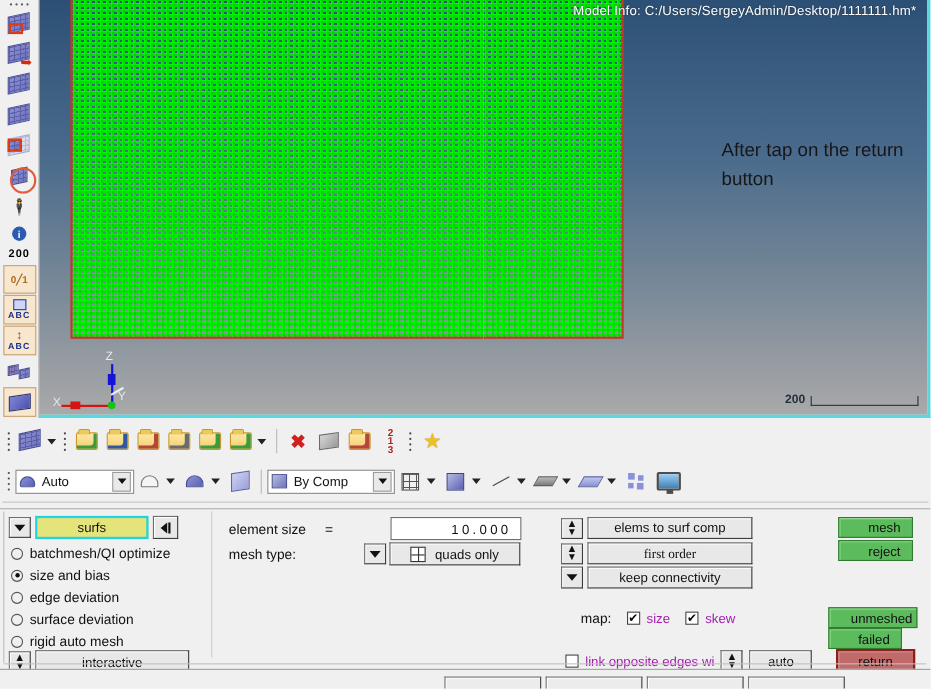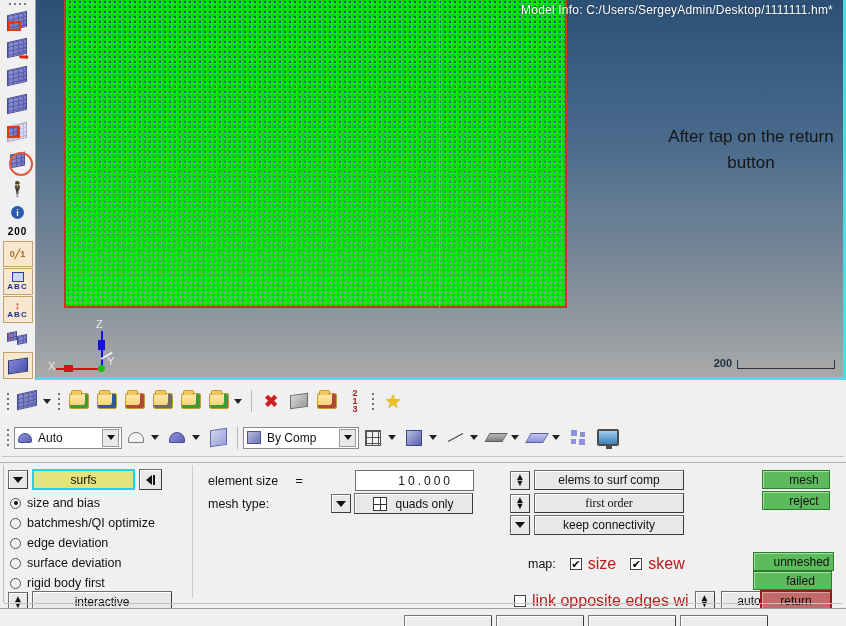--- a/index.html
+++ b/index.html
@@ -88,21 +88,20 @@
   #model-info{
     position:absolute; right:10px; top:3px;
     color:#ffffff; font-size:12px; letter-spacing:.2px;
     text-shadow:0 0 2px rgba(0,0,0,.45);
     white-space:nowrap;
   }
   #annotation{
     position:absolute; left:620px; top:124px;
     color:#161616; font-size:17px; line-height:1.5;
     width:190px;
-    text-align:center;
   }
   
   #axis-triad{ position:absolute; left:12px; top:318px; width:66px; height:58px; }
   #axis-triad .axl{ position:absolute; font-size:11px; color:#e9e9e9; font-weight:normal;}
   #axis-triad .bar-z{ position:absolute; left:53px; top:13px; width:2px;height:38px;background:#1414d8;}
   #axis-triad .bar-x{ position:absolute; left:8px; top:50px; width:46px;height:2px;background:#d21414;}
   #axis-triad .bar-y{ position:absolute; left:53px; top:40px; width:13px;height:2px;background:#efefef;
                       transform:rotate(-30deg); transform-origin:left center;}
   #axis-triad .origin{ position:absolute; left:50px; top:47px; width:7px;height:7px;border-radius:50%;background:#17c217;}
   #axis-triad .knob-z{ position:absolute; left:50px; top:22px; width:7px;height:10px;background:#1414d8;}
@@ -193,26 +192,26 @@
     border:1px solid #555; background:#f0f0f0;
     display:flex;align-items:center;justify-content:center; flex:none;
   }
   .radio.on::after{ content:""; width:4px;height:4px;border-radius:50%;background:#111; }
   .radio-row .lbl{ font-size:12.5px; color:#111; }
 
   .chk{ width:12px;height:12px;border:1px solid #444;background:#fff;
         display:flex;align-items:center;justify-content:center;flex:none;position:relative;}
   .chk.on::after{ content:"✔"; font-size:11px;color:#000;line-height:1; }
   .chkrow{ display:flex; align-items:center; gap:6px; }
-  .chkrow .lbl{ font-size:16px; color:#b91c1c; }
+  .chkrow .lbl{ font-size:12px; color:#a21caf; }
 
   .numfield{
     width:119px;height:21px;background:#fff;border:1px solid #6e6e6e;
     display:flex;align-items:center;justify-content:flex-end;
-    padding-right:20px;font-size:12px;color:#111;letter-spacing:3px;
+    padding-right:8px;font-size:12px;color:#111;letter-spacing:3px;
   }
   .plabel{ font-size:12.5px; color:#111; }
   .quadicon{ width:14px;height:14px;border:1px solid #333;background:#fff;position:relative;flex:none;}
   .quadicon::before{content:"";position:absolute;left:6px;top:0;width:1px;height:100%;background:#333;}
   .quadicon::after{content:"";position:absolute;top:6px;left:0;height:1px;width:100%;background:#333;}
 
   #panel-rule{ position:absolute; left:4px; bottom:4px; width:838px; height:1px; background:#c0c0c0; }
   #panel-lbracket{ position:absolute; left:3px; top:2px; width:1px; height:138px; background:#bdbdbd; }
   #panel-vsep{ position:absolute; left:192px; top:2px; width:1px; height:133px; background:#cccccc; }
 
@@ -521,38 +520,38 @@
         </span>
     <span class="entityfield">surfs</span>
     <span class="backbtn">
       <span class="tri"></span>
           <span class="bar"></span>
     </span>
   </div>
 
   <div class="pbox" style="left:10px; top:30px;">
     <div class="radio-row">
+      <span class="radio"></span>
+      <span class="lbl">batchmesh/QI optimize</span>
+    </div>
+    <div class="radio-row">
       <span class="radio on"></span>
       <span class="lbl">size and bias</span>
-    </div>
-    <div class="radio-row">
-      <span class="radio"></span>
-      <span class="lbl">batchmesh/QI optimize</span>
     </div>
     <div class="radio-row">
       <span class="radio"></span>
       <span class="lbl">edge deviation</span>
     </div>
     <div class="radio-row">
       <span class="radio"></span>
       <span class="lbl">surface deviation</span>
     </div>
     <div class="radio-row">
       <span class="radio"></span>
-      <span class="lbl">rigid body first</span>
+      <span class="lbl">rigid auto mesh</span>
     </div>
   </div>
 
   <div class="pbox" style="left:8px; top:128px; display:flex; align-items:center; gap:4px;">
     <span class="spin">▲<span style="font-size:9px">▼</span></span>
     <span class="hmbtn" style="width:140px;height:21px;">interactive</span>
   </div>
 
   <div class="pbox" style="left:208px; top:11px;" class2="">
     <span class="plabel">element size</span>
@@ -606,21 +605,21 @@
       <span class="lbl">link opposite edges wi</span>
     </span>
     <span class="spin">▲<span style="font-size:9px">▼</span></span>
     <span class="hmbtn" style="width:57px;height:19px;">auto</span>
   </div>
 
   <span class="hmbtn green pbox" style="left:762px; top:7px; width:68px;">mesh</span>
   <span class="hmbtn green pbox" style="left:762px; top:28px; width:68px;">reject</span>
 
   <span class="hmbtn green pbox" style="left:753px; top:89px; width:81px;">unmeshed</span>
-  <span class="hmbtn green pbox" style="left:753px; top:108px; width:79px;">failed</span>
+  <span class="hmbtn green pbox" style="left:753px; top:108px; width:67px;">failed</span>
   <span class="hmbtn red pbox" style="left:760px; top:127px; width:72px;height:21px;">return</span>
 
   <div id="panel-rule"></div>
  </div>
 </div>
 
 <div id="bottom-strip">
   <div class="bbtns">
     <span class="bbtn"></span>
     <span class="bbtn"></span>

